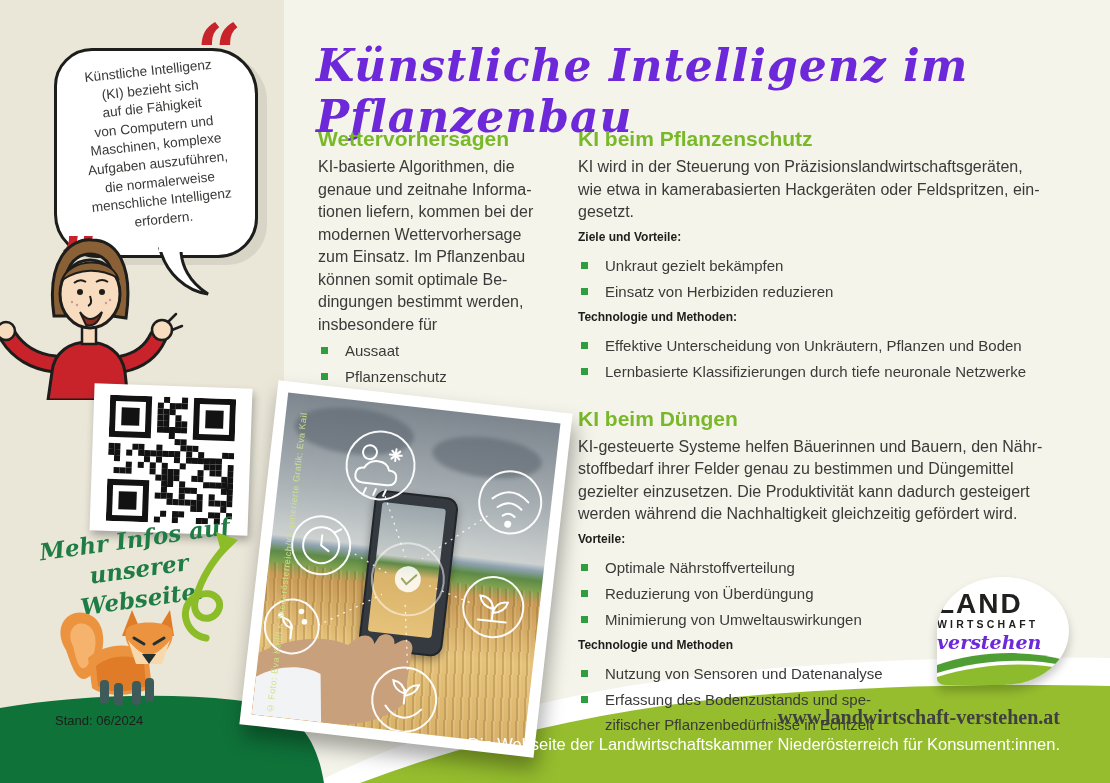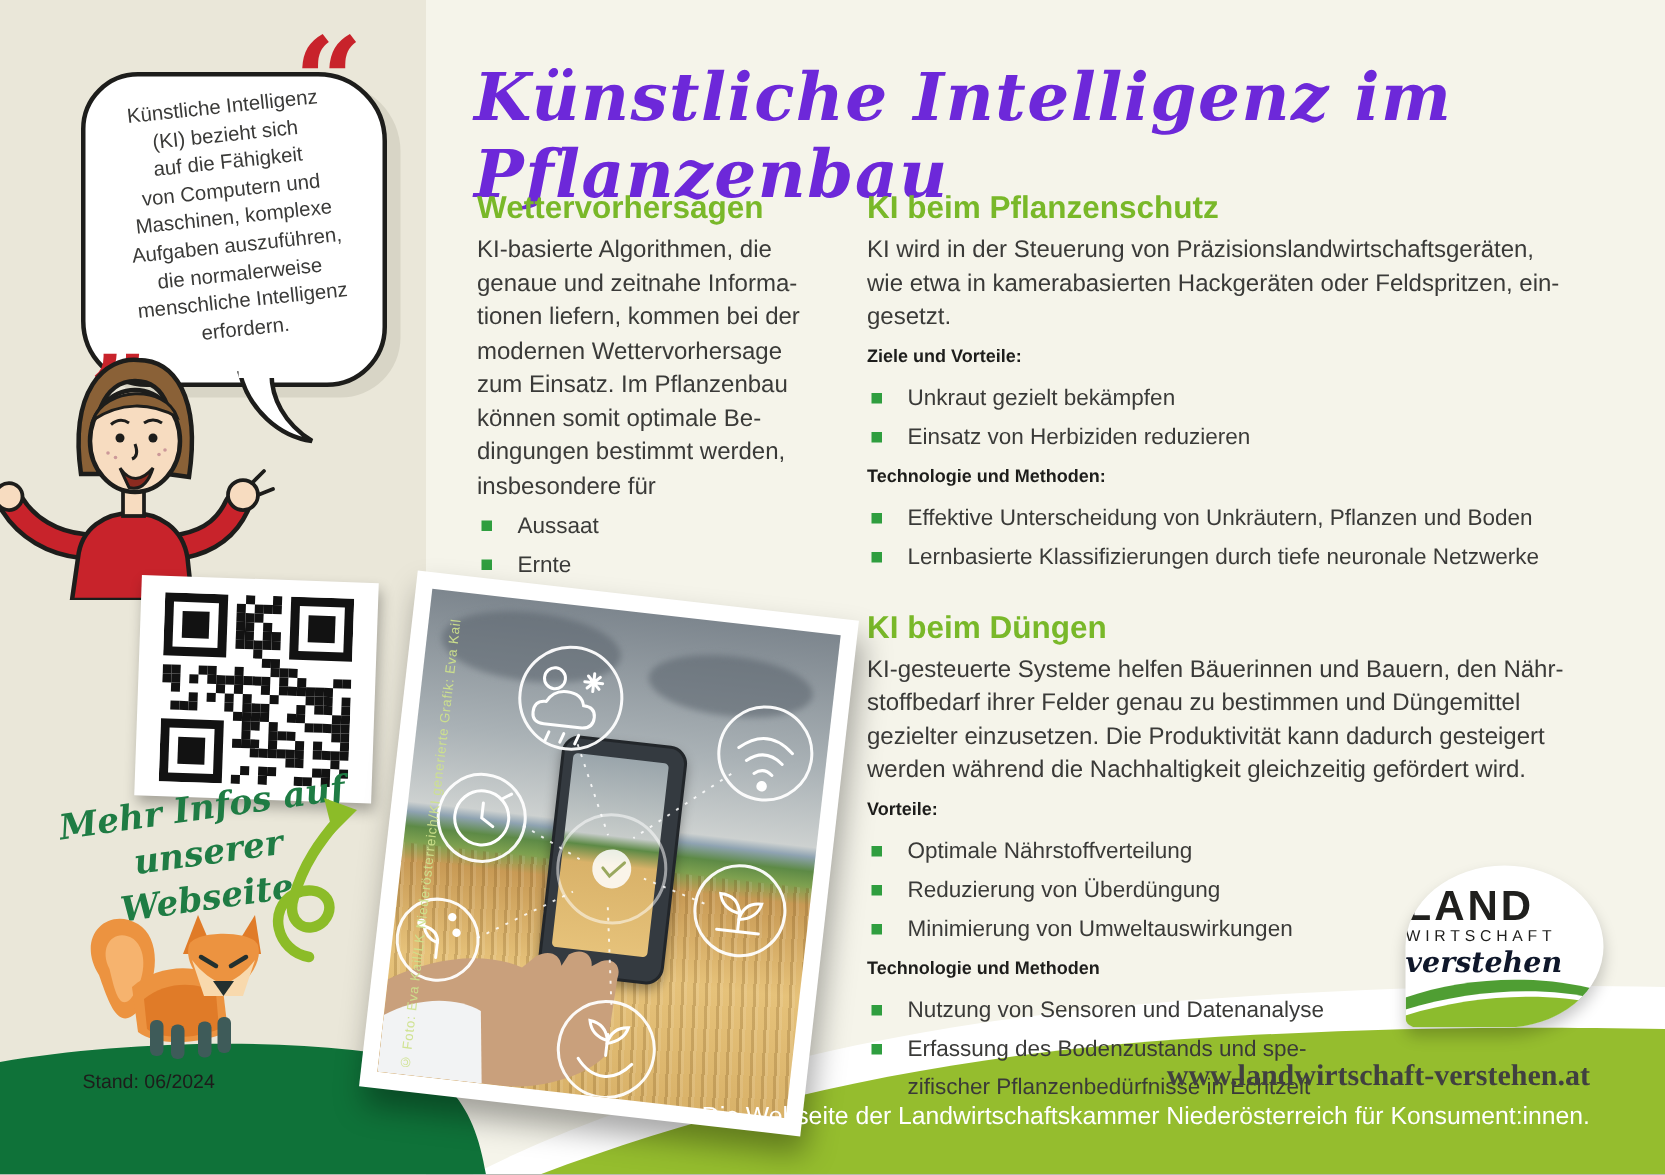--- a/index.html
+++ b/index.html
@@ -61,23 +61,23 @@
           color:rgba(205,225,140,.95);}
   
   .footer-svg{left:0;top:630px;}
   .hill-svg{left:0;top:688px;}
   .site{right:50px;top:706px;font-size:20px;font-weight:bold;color:#404040;font-family:Liberation Serif, serif;}
   .tagline{right:50px;top:735px;font-size:16.5px;color:#fff;}
   .logo{left:937px;top:577px;width:132px;height:108px;background:#fff;
         border-radius:50% 50% 50% 6%;overflow:hidden;text-align:left;
         box-shadow:0 6px 10px rgba(0,0,0,.22);}
   .logo-land{margin-top:13px;font-size:28px;font-weight:bold;letter-spacing:2px;color:#20201e;line-height:28px;}
-  .logo-wirt{font-size:10.5px;font-weight:normal;letter-spacing:3.2px;color:#20201e;line-height:13px;}
+  .logo-wirt{font-size:10.5px;font-weight:bold;letter-spacing:3.2px;color:#20201e;line-height:13px;}
   .logo-verst{font-family:"DejaVu Serif",serif;font-style:italic;font-weight:bold;
-        font-size:19px;color:#0f172a;line-height:22px;}
+        font-size:19px;color:#6d28d9;line-height:22px;}
   .logo-swoosh{position:absolute;left:0;bottom:0;}
   svg{display:block;}
 </style>
 </head>
 <body>
 
 <div id="page">
 
   <div class="abs sidebar-bg"></div>
 
@@ -313,20 +313,21 @@
     <p class="para">KI-basierte Algorithmen, die
 genaue und zeitnahe Informa-
 tionen liefern, kommen bei der
 modernen Wettervorhersage
 zum Einsatz. Im Pflanzenbau
 können somit optimale Be-
 dingungen bestimmt werden,
 insbesondere für</p>
     <ul class="blist">
       <li>Aussaat</li>
+      <li>Pflanzenschutz</li>
       <li>Ernte</li>
     </ul>
   </div>
 
   <div class="abs col-right">
     <div>
       <h2>KI beim Pflanzenschutz</h2>
       <p class="para">KI wird in der Steuerung von Präzisionslandwirtschaftsgeräten,
 wie etwa in kamerabasierten Hackgeräten oder Feldspritzen, ein-
 gesetzt.</p>

